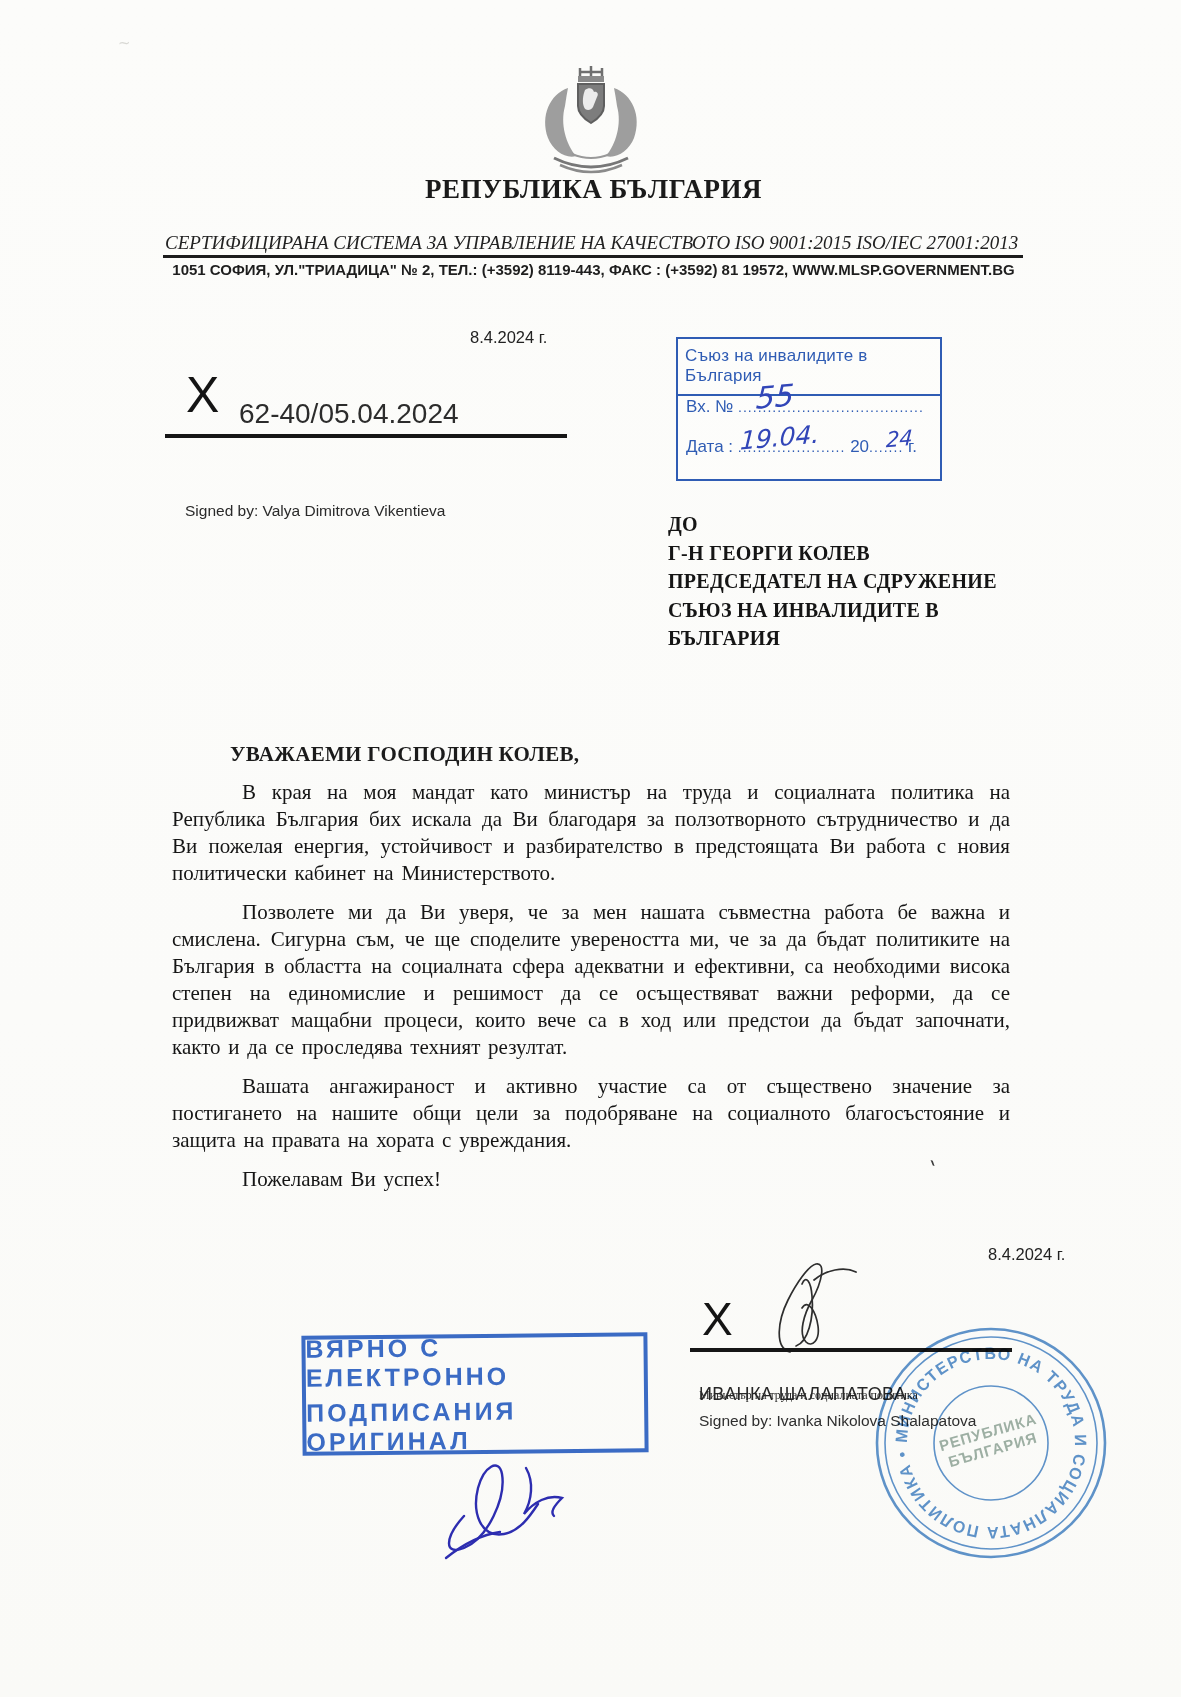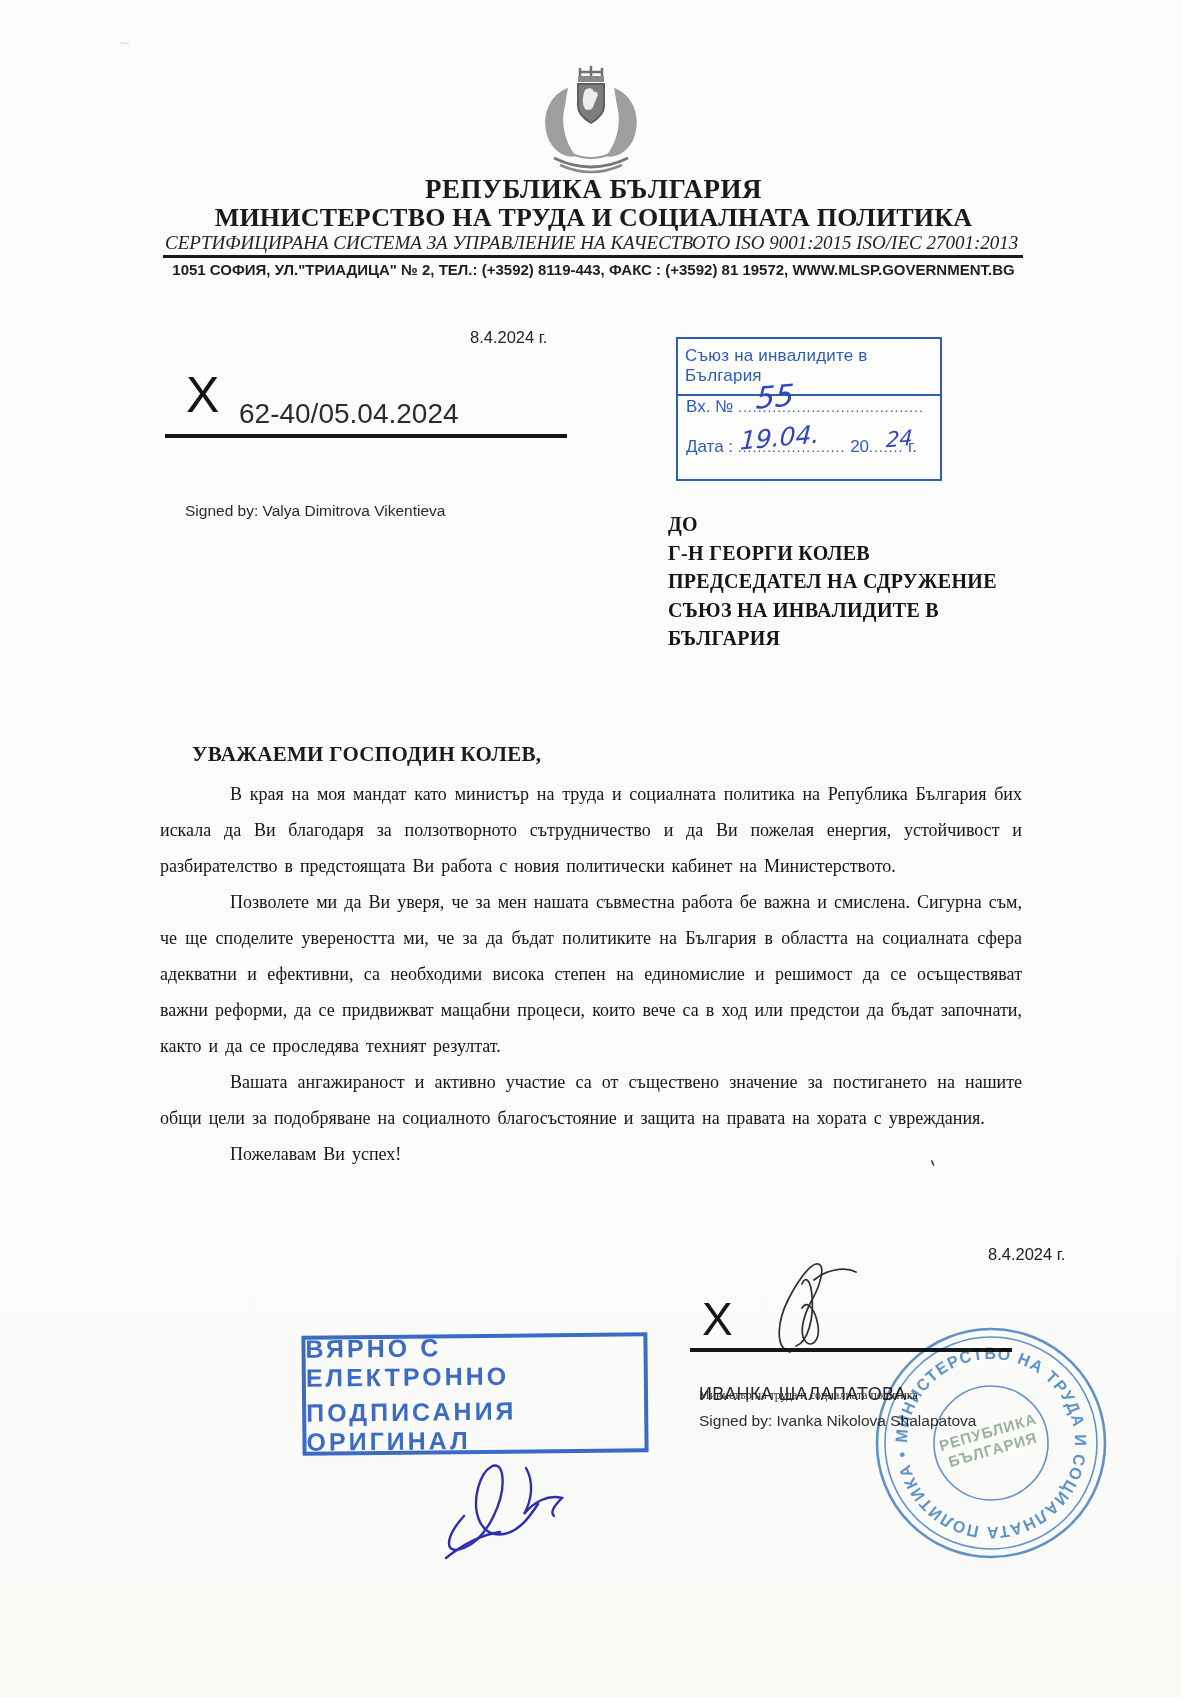--- a/index.html
+++ b/index.html
@@ -42,22 +42,22 @@
   .hand{position:absolute; font-family:"DejaVu Sans", sans-serif; font-style:italic;
     color:#3246b8; transform:rotate(-5deg) skewX(-8deg);}
   .hand-entry{left:78px; top:40px; font-size:30px;}
   .hand-date{left:62px; top:84px; font-size:25px;}
   .hand-year{left:208px; top:88px; font-size:21px;}
   
   .recipient{position:absolute; left:668px; top:510px; font-weight:bold; font-size:20px;
     line-height:28.5px; color:#151515; letter-spacing:.3px;}
   
   .letter-body{position:absolute; left:160px; top:742px; width:862px;}
-  .salutation{margin:0 0 9px 32px; font-size:21px; font-weight:bold; letter-spacing:.3px;}
-  .letter-body p{margin:0; font-size:18px; line-height:36px; text-align:justify;
+  .salutation{margin:0 0 9px 70px; font-size:21px; font-weight:bold; letter-spacing:.3px;}
+  .letter-body p{margin:12px; font-size:21px; line-height:27px; text-align:justify;
     text-indent:70px; word-spacing:2.5px; color:#151515;}
   .closing{text-align:left !important;}
   
   .sig-date{position:absolute; left:988px; top:1245px;
     font-family:"Liberation Sans", sans-serif; font-size:16.5px; color:#222;}
   .sig-scribble{position:absolute; left:756px; top:1256px;}
   .sig-x{position:absolute; left:702px; top:1292px;
     font-family:"Liberation Sans", sans-serif; font-size:46px; font-weight:500; color:#141414;}
   .sig-underline{position:absolute; left:690px; top:1348px; width:322px; height:3.5px; background:#161616;}
   .sig-name{position:absolute; left:699px; top:1361px;
@@ -93,21 +93,20 @@
       <path d="M54,18 h26 v22 c0,9 -8,14 -13,17 c-5,-3 -13,-8 -13,-17 z" fill="#7d7d7d" stroke="#5f5f5f"></path>
       <path d="M61,24 c4,-3 8,-2 9,2 c3,-1 5,2 3,5 l-4,10 c-2,4 -8,4 -9,0 c-2,-5 -1,-12 1,-17 z" fill="#ececec" stroke="none"></path>
       <path d="M44,22 C26,28 16,50 24,72 C29,85 42,93 52,90 C42,78 36,58 41,40 C42,33 43,27 44,22 Z" fill="#8d8d8d" stroke="none" opacity=".85"></path>
       <path d="M90,22 C108,28 118,50 110,72 C105,85 92,93 82,90 C92,78 98,58 93,40 C92,33 91,27 90,22 Z" fill="#8d8d8d" stroke="none" opacity=".85"></path>
       <path d="M30,92 Q67,110 104,92" stroke="#777" stroke-width="3"></path>
       <path d="M36,99 Q67,113 98,99" stroke="#8a8a8a" stroke-width="2.5"></path>
       <path d="M48,88 Q67,96 86,88" stroke="#999" stroke-width="2"></path>
     </g>
   </svg>
   <div class="lh-republic">РЕПУБЛИКА БЪЛГАРИЯ</div>
-  <div class="lh-ministry">МИНИСТЕРСТВО НА ТРУДА И СОЦИАЛНАТА ПОЛИТИКА</div>
   <div class="lh-cert">СЕРТИФИЦИРАНА СИСТЕМА ЗА УПРАВЛЕНИЕ НА КАЧЕСТВОТО  ISO 9001:2015   ISO/IEC 27001:2013</div>
   <div class="lh-rule"></div>
   <div class="lh-address">1051 СОФИЯ, УЛ."ТРИАДИЦА" № 2, ТЕЛ.: (+3592) 8119-443, ФАКС : (+3592) 81 19572, WWW.MLSP.GOVERNMENT.BG</div>
 
   <div class="ref-date">8.4.2024 г.</div>
   <div class="ref-x">X</div>
   <div class="ref-number">62-40/05.04.2024</div>
   <div class="ref-underline"></div>
   <div class="ref-signedby">Signed by: Valya Dimitrova Vikentieva</div>
 

